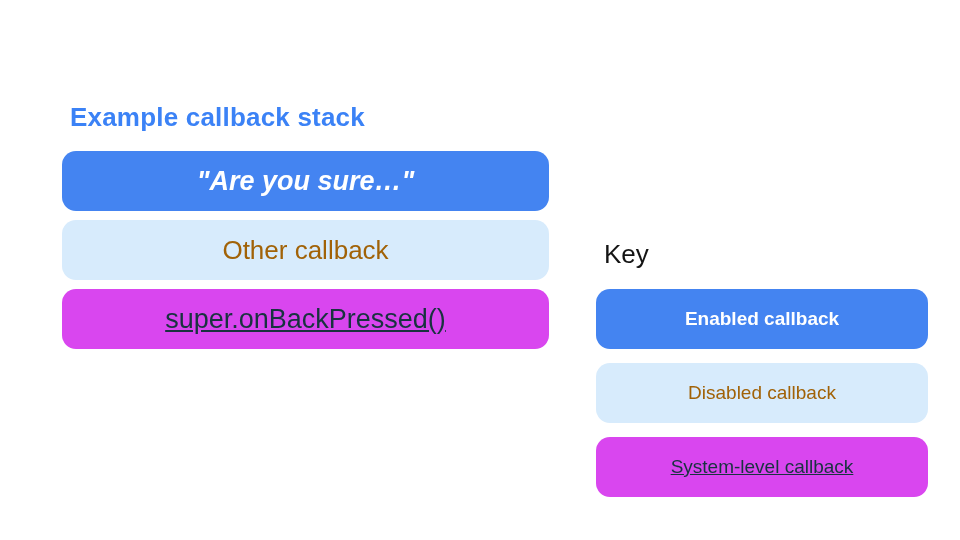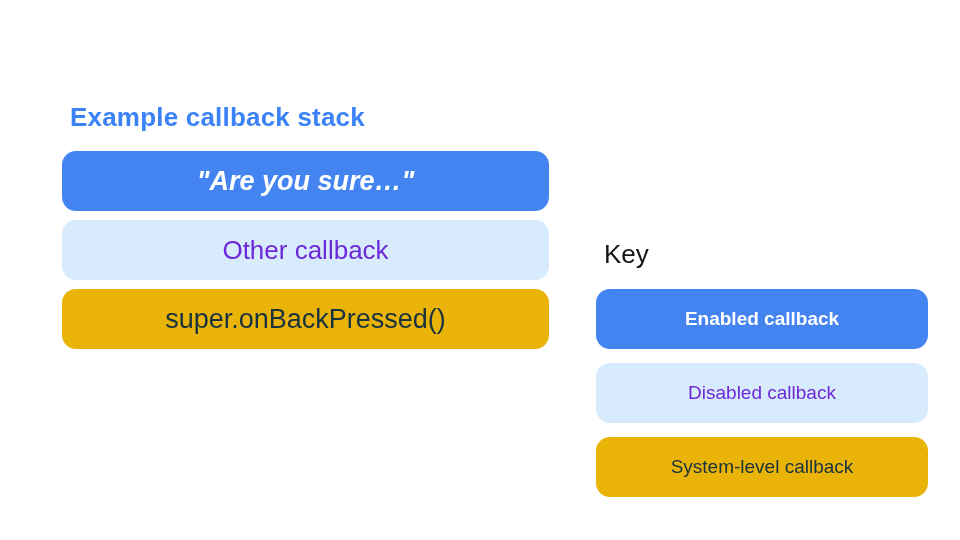--- a/index.html
+++ b/index.html
@@ -32,22 +32,22 @@
     height: 60px;
     border-radius: 14px;
     display: flex;
     align-items: center;
     justify-content: center;
     font-size: 26px;
     gap: 0.3em;
   }
 
   .type-enabled  { background: #4484F1; color: #ffffff; font-weight: 700; }
-  .type-disabled { background: #D7EBFC; color: #6d28d9; font-weight: 400; }
-  .type-system   { background: #eab308; color: #18333F; font-weight: 400; }
+  .type-disabled { background: #D7EBFC; color: #a16207; font-weight: 400; }
+  .type-system   { background: #d946ef; color: #18333F; font-weight: 400; text-decoration: underline; }
 
   .italic-lead { font-style: italic; }
   .stack-box.row-top { font-size: 27px; }
   .stack-box.row-system { font-size: 27px; }
 
   .key-title {
     position: absolute;
     left: 604px; top: 239px;
     font-size: 26px;
     font-weight: 500;

